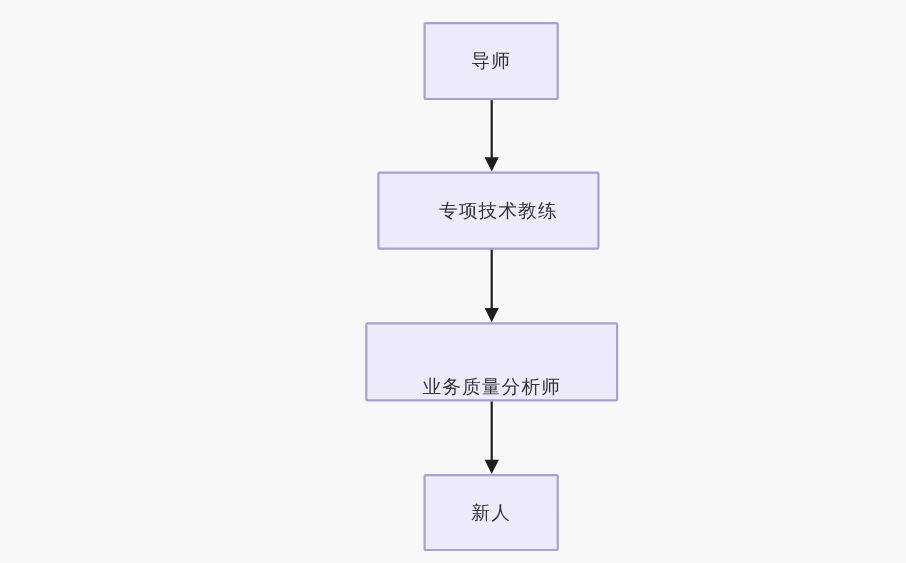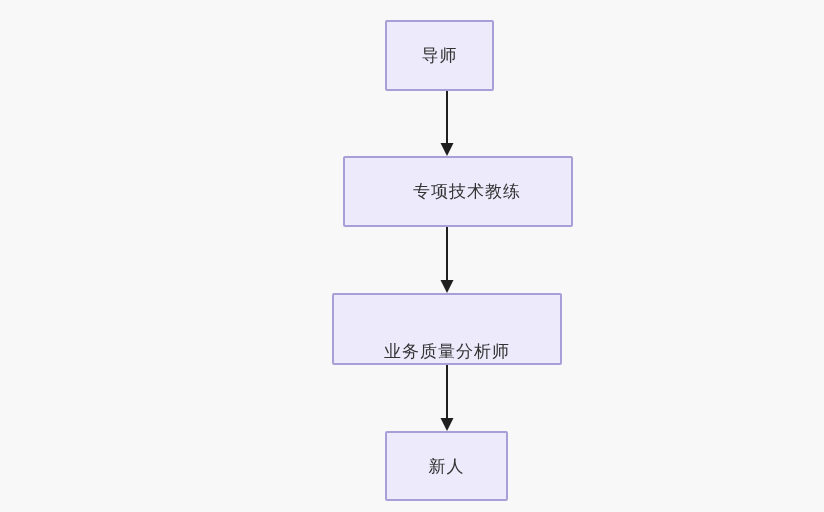--- a/index.html
+++ b/index.html
@@ -24,22 +24,22 @@
     border-radius: 2px;
     display: flex;
     align-items: center;
     justify-content: center;
     color: #333333;
     font-size: 17px;
     letter-spacing: 1px;
     white-space: nowrap;
   }
   
-  .node-mentor   { left: 385px; top: 20px;  width: 109px; height: 71px; }
-  .node-coach    { left: 343px; top: 156px; width: 230px; height: 71px; padding-left: 18px; }
+  .node-mentor   { left: 385px; top: 20px;  width: 123px; height: 71px; }
+  .node-coach    { left: 343px; top: 156px; width: 202px; height: 71px; padding-left: 18px; }
   .node-analyst  { left: 332px; top: 293px; width: 230px; height: 72px; align-items: flex-end; }
   .node-newcomer { left: 385px; top: 431px; width: 123px; height: 70px; align-items: center; }
 
   .edge {
     position: absolute;
     width: 16px;
     overflow: visible;
   }
   .edge-1 { left: 439px; top: 91px;  height: 65px; }
   .edge-2 { left: 439px; top: 227px; height: 66px; }

